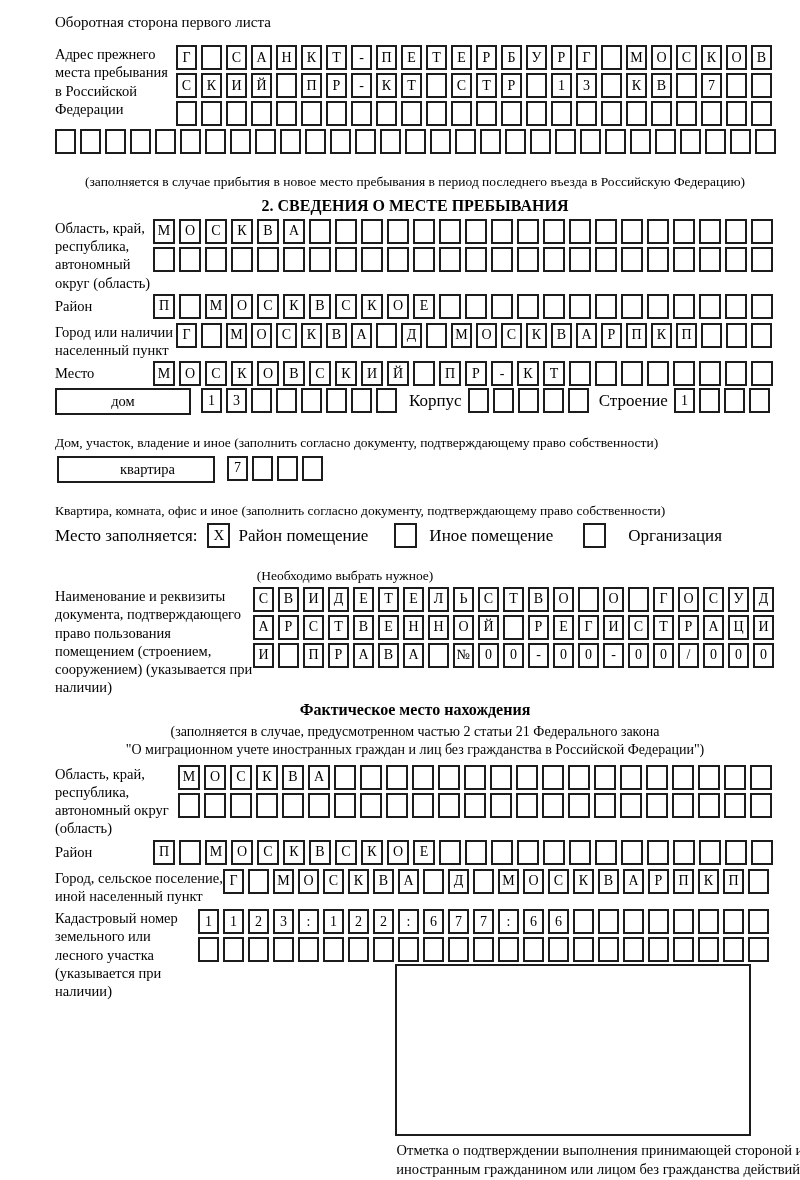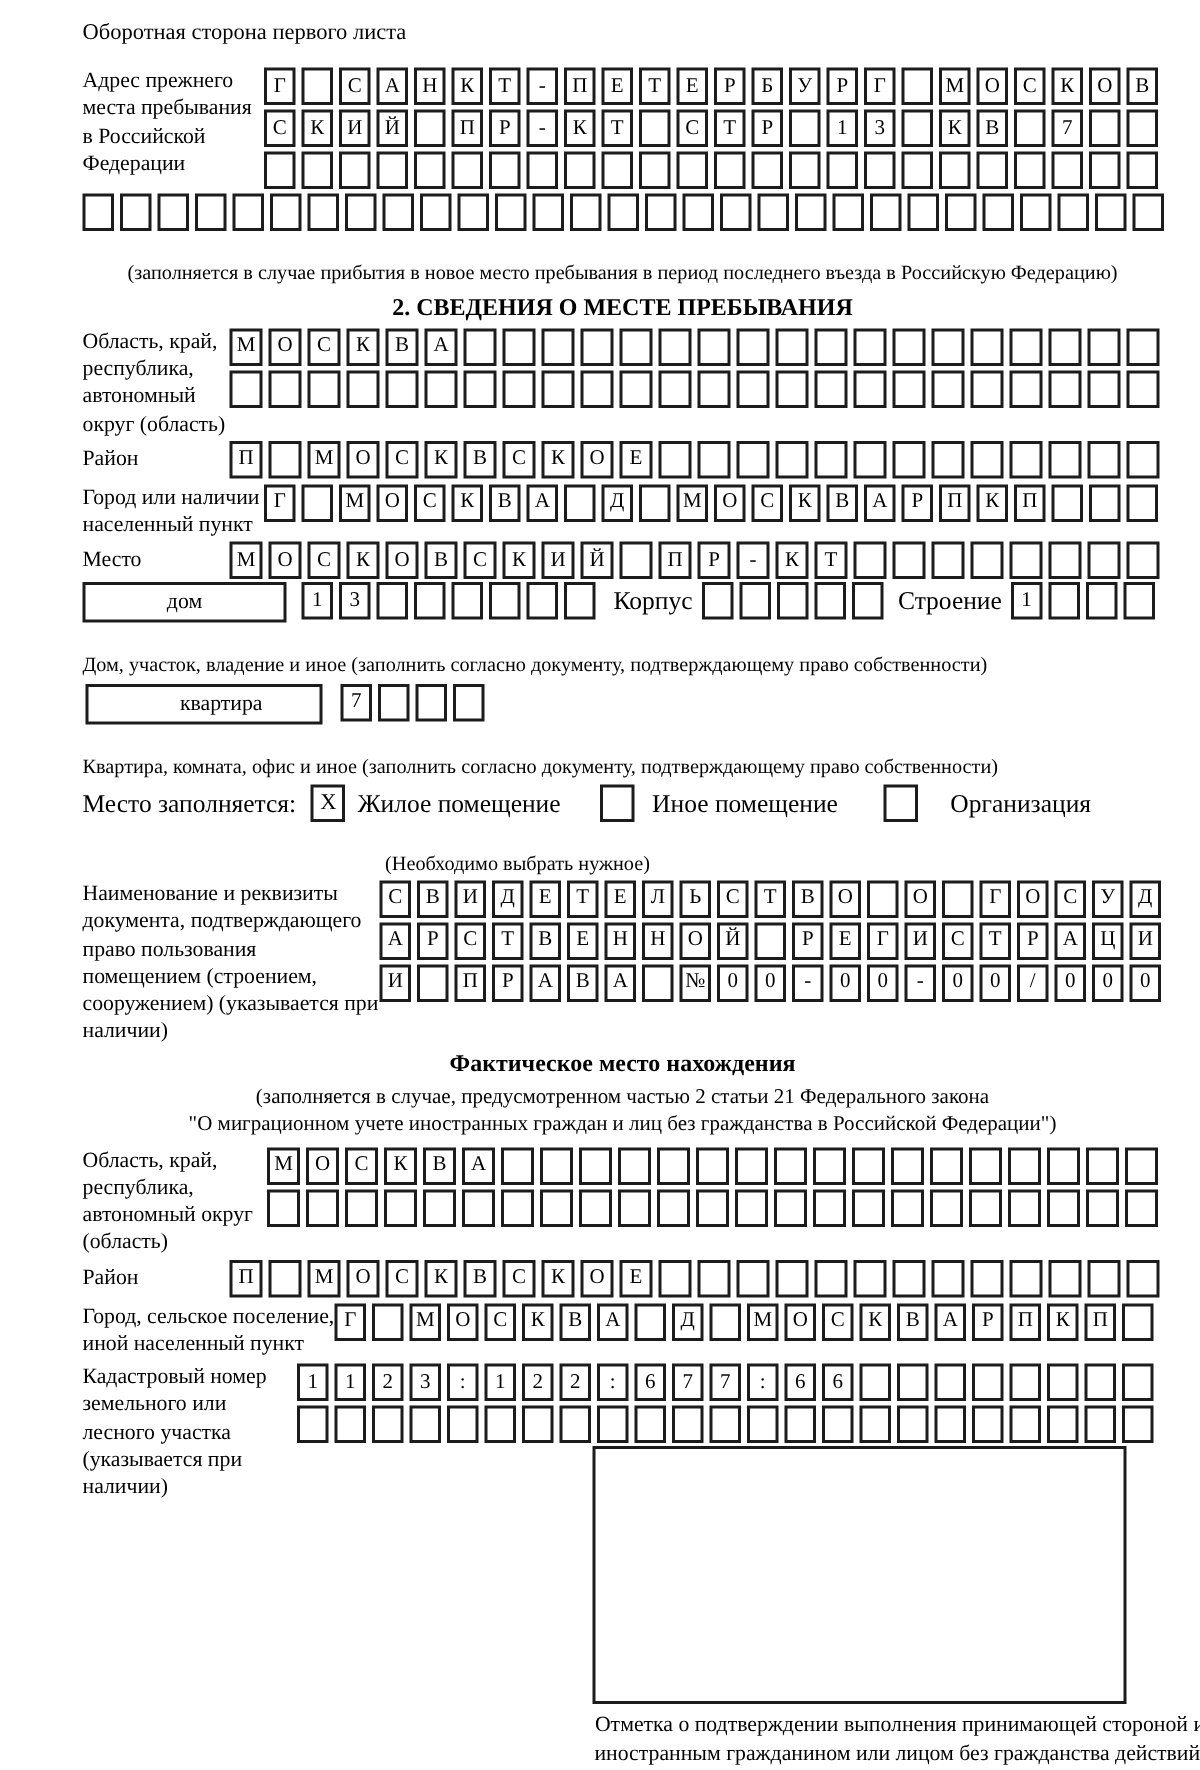--- a/index.html
+++ b/index.html
@@ -357,21 +357,21 @@
         <div class="cell"></div>
         <div class="cell"></div>
         <div class="cell"></div>
       </div>
   </div>
   <div class="caption">Квартира, комната, офис и иное (заполнить согласно документу, подтверждающему право собственности)</div>
 
   <div class="frow mt4">
     <div class="inline-label">Место заполняется:</div>
     <div class="checkcell" style="margin-left:10px;">X</div>
-    <div class="inline-label" style="margin-left:8px;">Жилое помещение</div>
+    <div class="inline-label" style="margin-left:8px;">Район помещение</div>
     <div class="checkcell" style="margin-left:26px;"></div>
     <div class="inline-label" style="margin-left:12px;">Иное помещение</div>
     <div class="checkcell" style="margin-left:30px;"></div>
     <div class="inline-label" style="margin-left:22px;">Организация</div>
   </div>
   <div class="caption" style="margin-left:160px;width:260px;text-align:center;">(Необходимо выбрать нужное)</div>
 
   <div class="frow mt6" style="height:81px;">
     <div class="flabel clampA" style="width:198px;">Наименование и реквизиты документа, подтверждающего право пользования помещением (строением, сооружением) (указывается при наличии)</div>
     <div class="rows">

